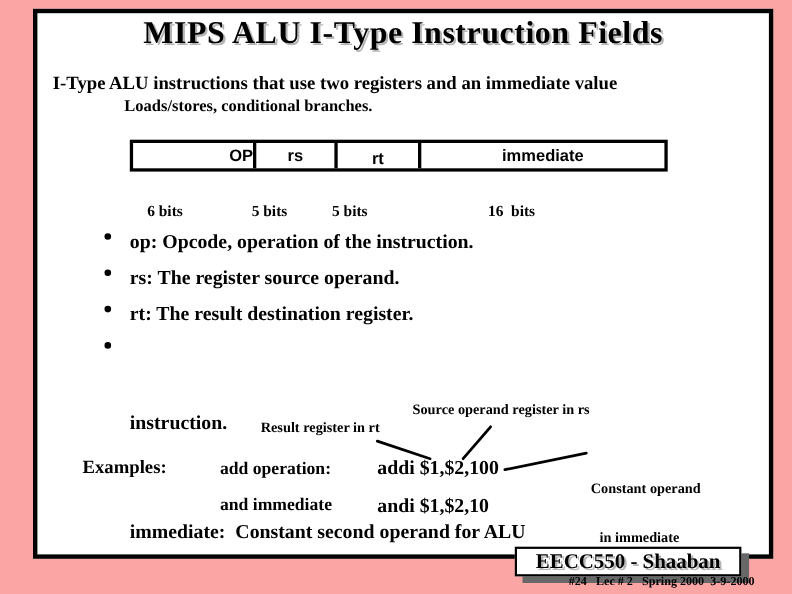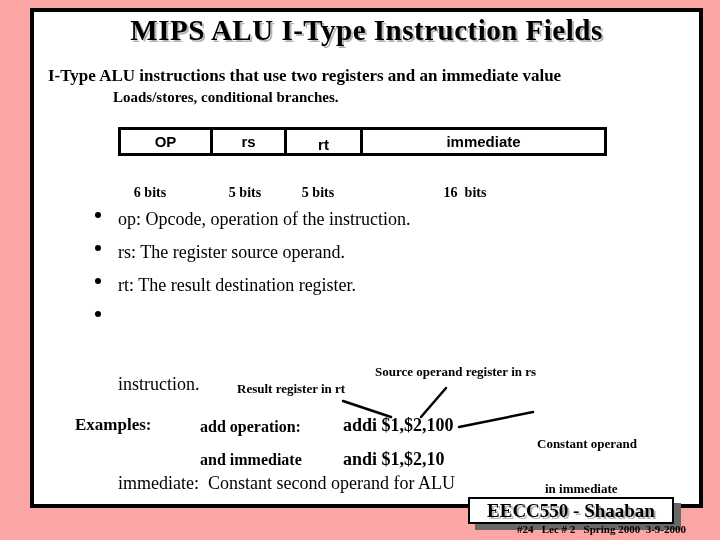--- a/index.html
+++ b/index.html
@@ -18,34 +18,34 @@
   }
   .sub1{position:absolute;left:48px;top:66px;font-size:17px;font-weight:bold;}
   .sub2{position:absolute;left:113px;top:89px;font-size:15px;font-weight:bold;}
 
   .ftable{
     position:absolute;left:118px;top:127px;width:489px;height:29px;
     display:flex;border:3px solid #000;box-sizing:border-box;background:#fff;
     font-family:"Liberation Sans",sans-serif;font-weight:bold;font-size:15px;
   }
   .fcell{display:flex;align-items:center;justify-content:center;box-sizing:border-box;}
-  .fcell.c0{width:92px;border-right:3px solid #000;}
+  .fcell.c0{width:112px;border-right:3px solid #000;justify-content:flex-end;}
   .fcell.c1{width:74px;border-right:3px solid #000;}
   .fcell.c2{width:76px;border-right:3px solid #000;}
   .fcell.c3{flex:1;}
   .fcell.c2 span{position:relative;top:3px;}
 
   .bits{position:absolute;top:185px;transform:translateX(-50%);
     font-size:14px;font-weight:bold;white-space:pre;}
   .bits.b0{left:150px;} .bits.b1{left:245px;} .bits.b2{left:318px;} .bits.b3{left:465px;}
 
   .bullet-item{position:absolute;left:95px;display:flex;width:500px;}
   .bullet-item .dot{width:6px;height:6px;border-radius:50%;background:#000;
     margin-top:9px;flex:0 0 6px;}
-  .bullet-item .btext{margin-left:17px;font-size:18px;font-weight:normal;
+  .bullet-item .btext{margin-left:17px;font-size:18px;font-weight:bold;
     line-height:33px;white-space:pre;}
   .bi0{top:203px;} .bi1{top:236px;} .bi2{top:269px;} .bi3{top:302px;}
 
   .ann{position:absolute;font-size:13px;font-weight:bold;line-height:15px;white-space:pre;}
   .ann-rt{left:237px;top:381px;}
   .ann-rs{left:375px;top:364px;}
   .ann-const{left:537px;top:406px;}
   .ann-const .l2{margin-left:8px;}
 
   .ex-label{position:absolute;left:75px;top:415px;font-size:17px;font-weight:bold;}

